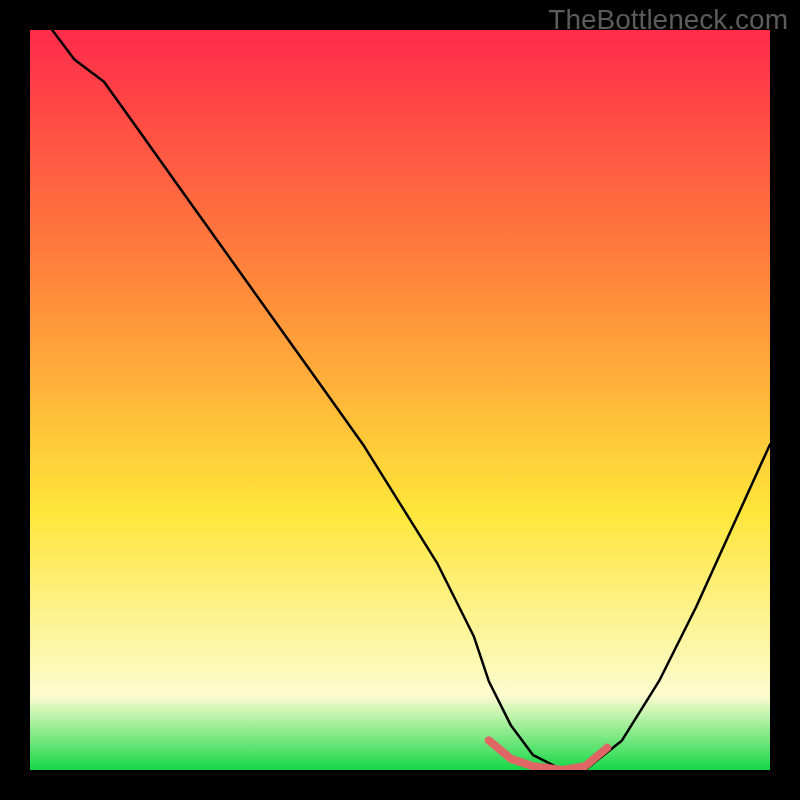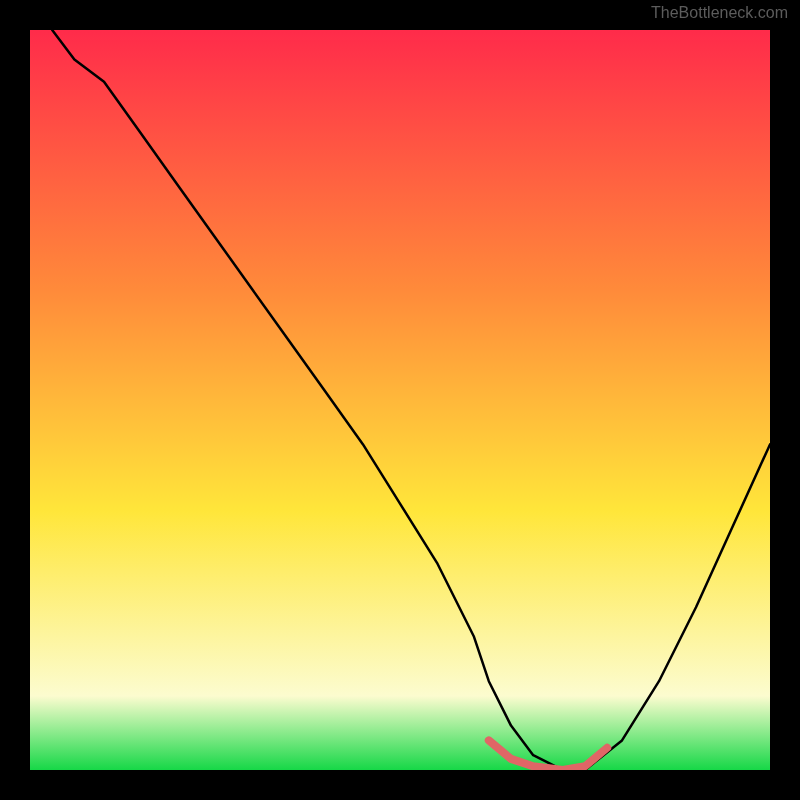--- a/index.html
+++ b/index.html
@@ -15,21 +15,21 @@
     width: 800px;
     height: 800px;
     background: #000000;
   }
   .watermark {
     position: absolute;
     top: 4px;
     right: 12px;
     color: #5c5c5c;
     font-family: Arial, Helvetica, sans-serif;
-    font-size: 16px;
+    font-size: 28px;
     z-index: 5;
   }
   .plot {
     position: absolute;
     left: 30px;
     top: 30px;
     width: 740px;
     height: 740px;
   }
   .plot svg {

